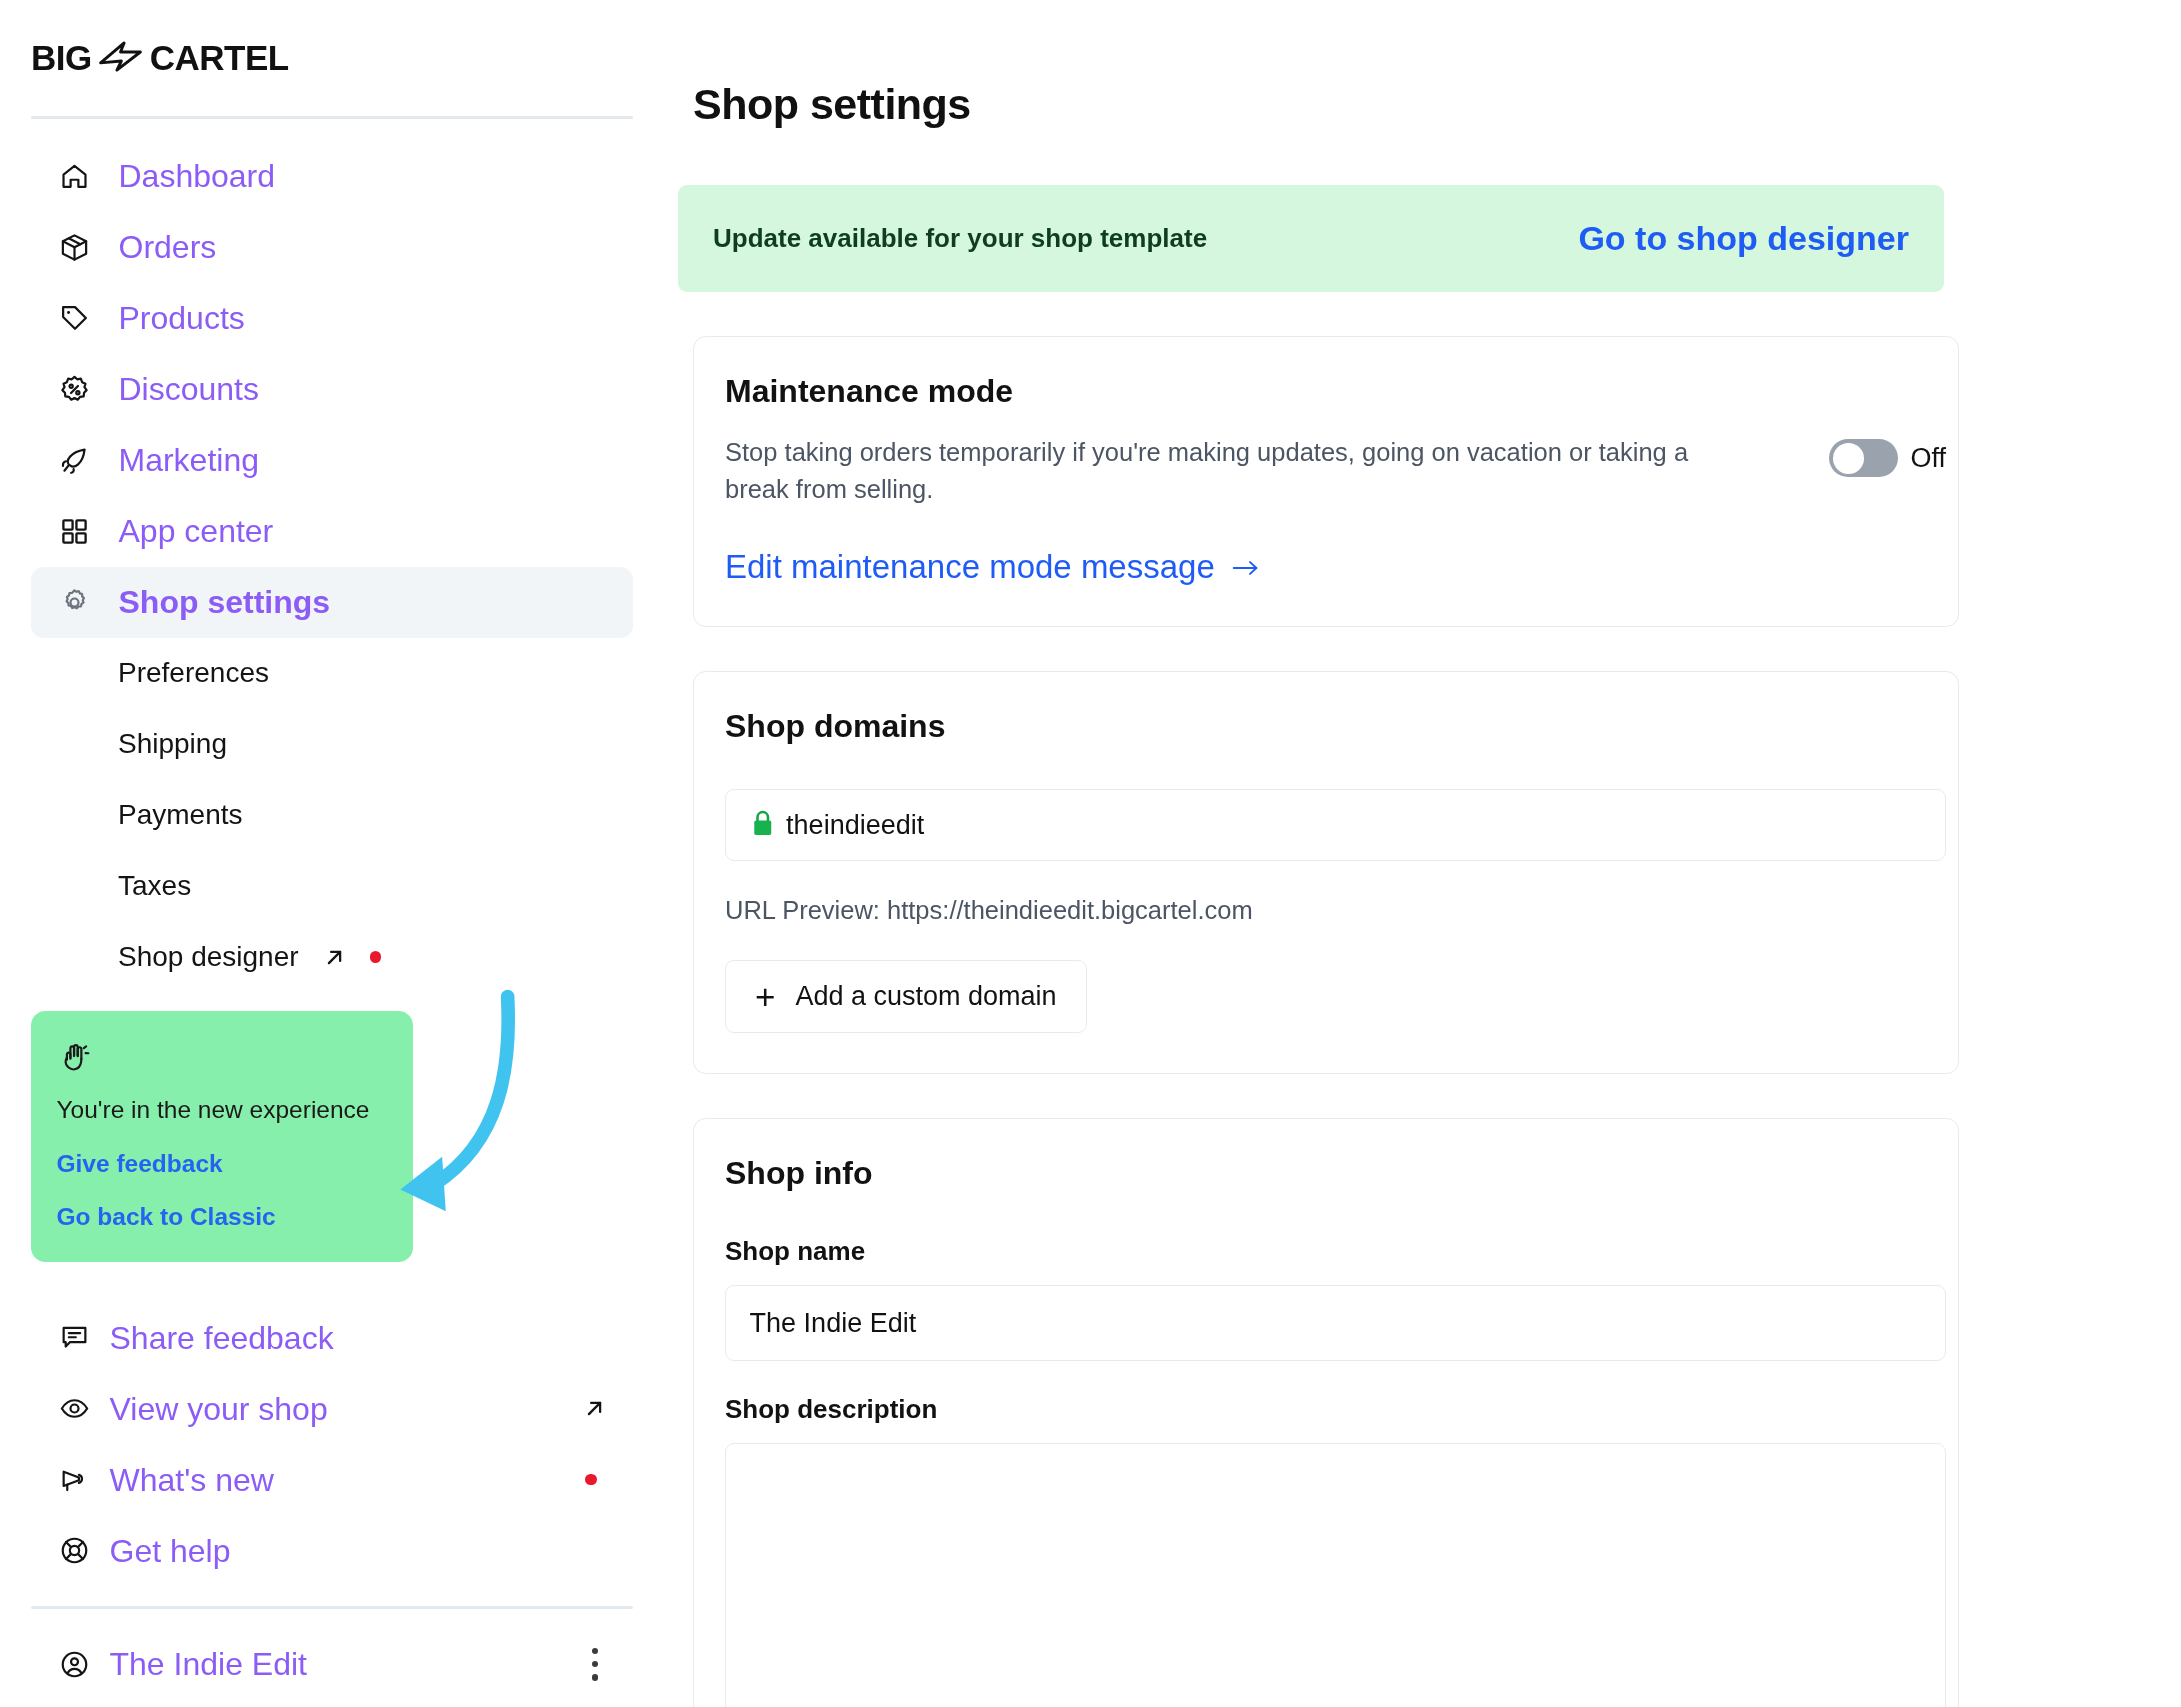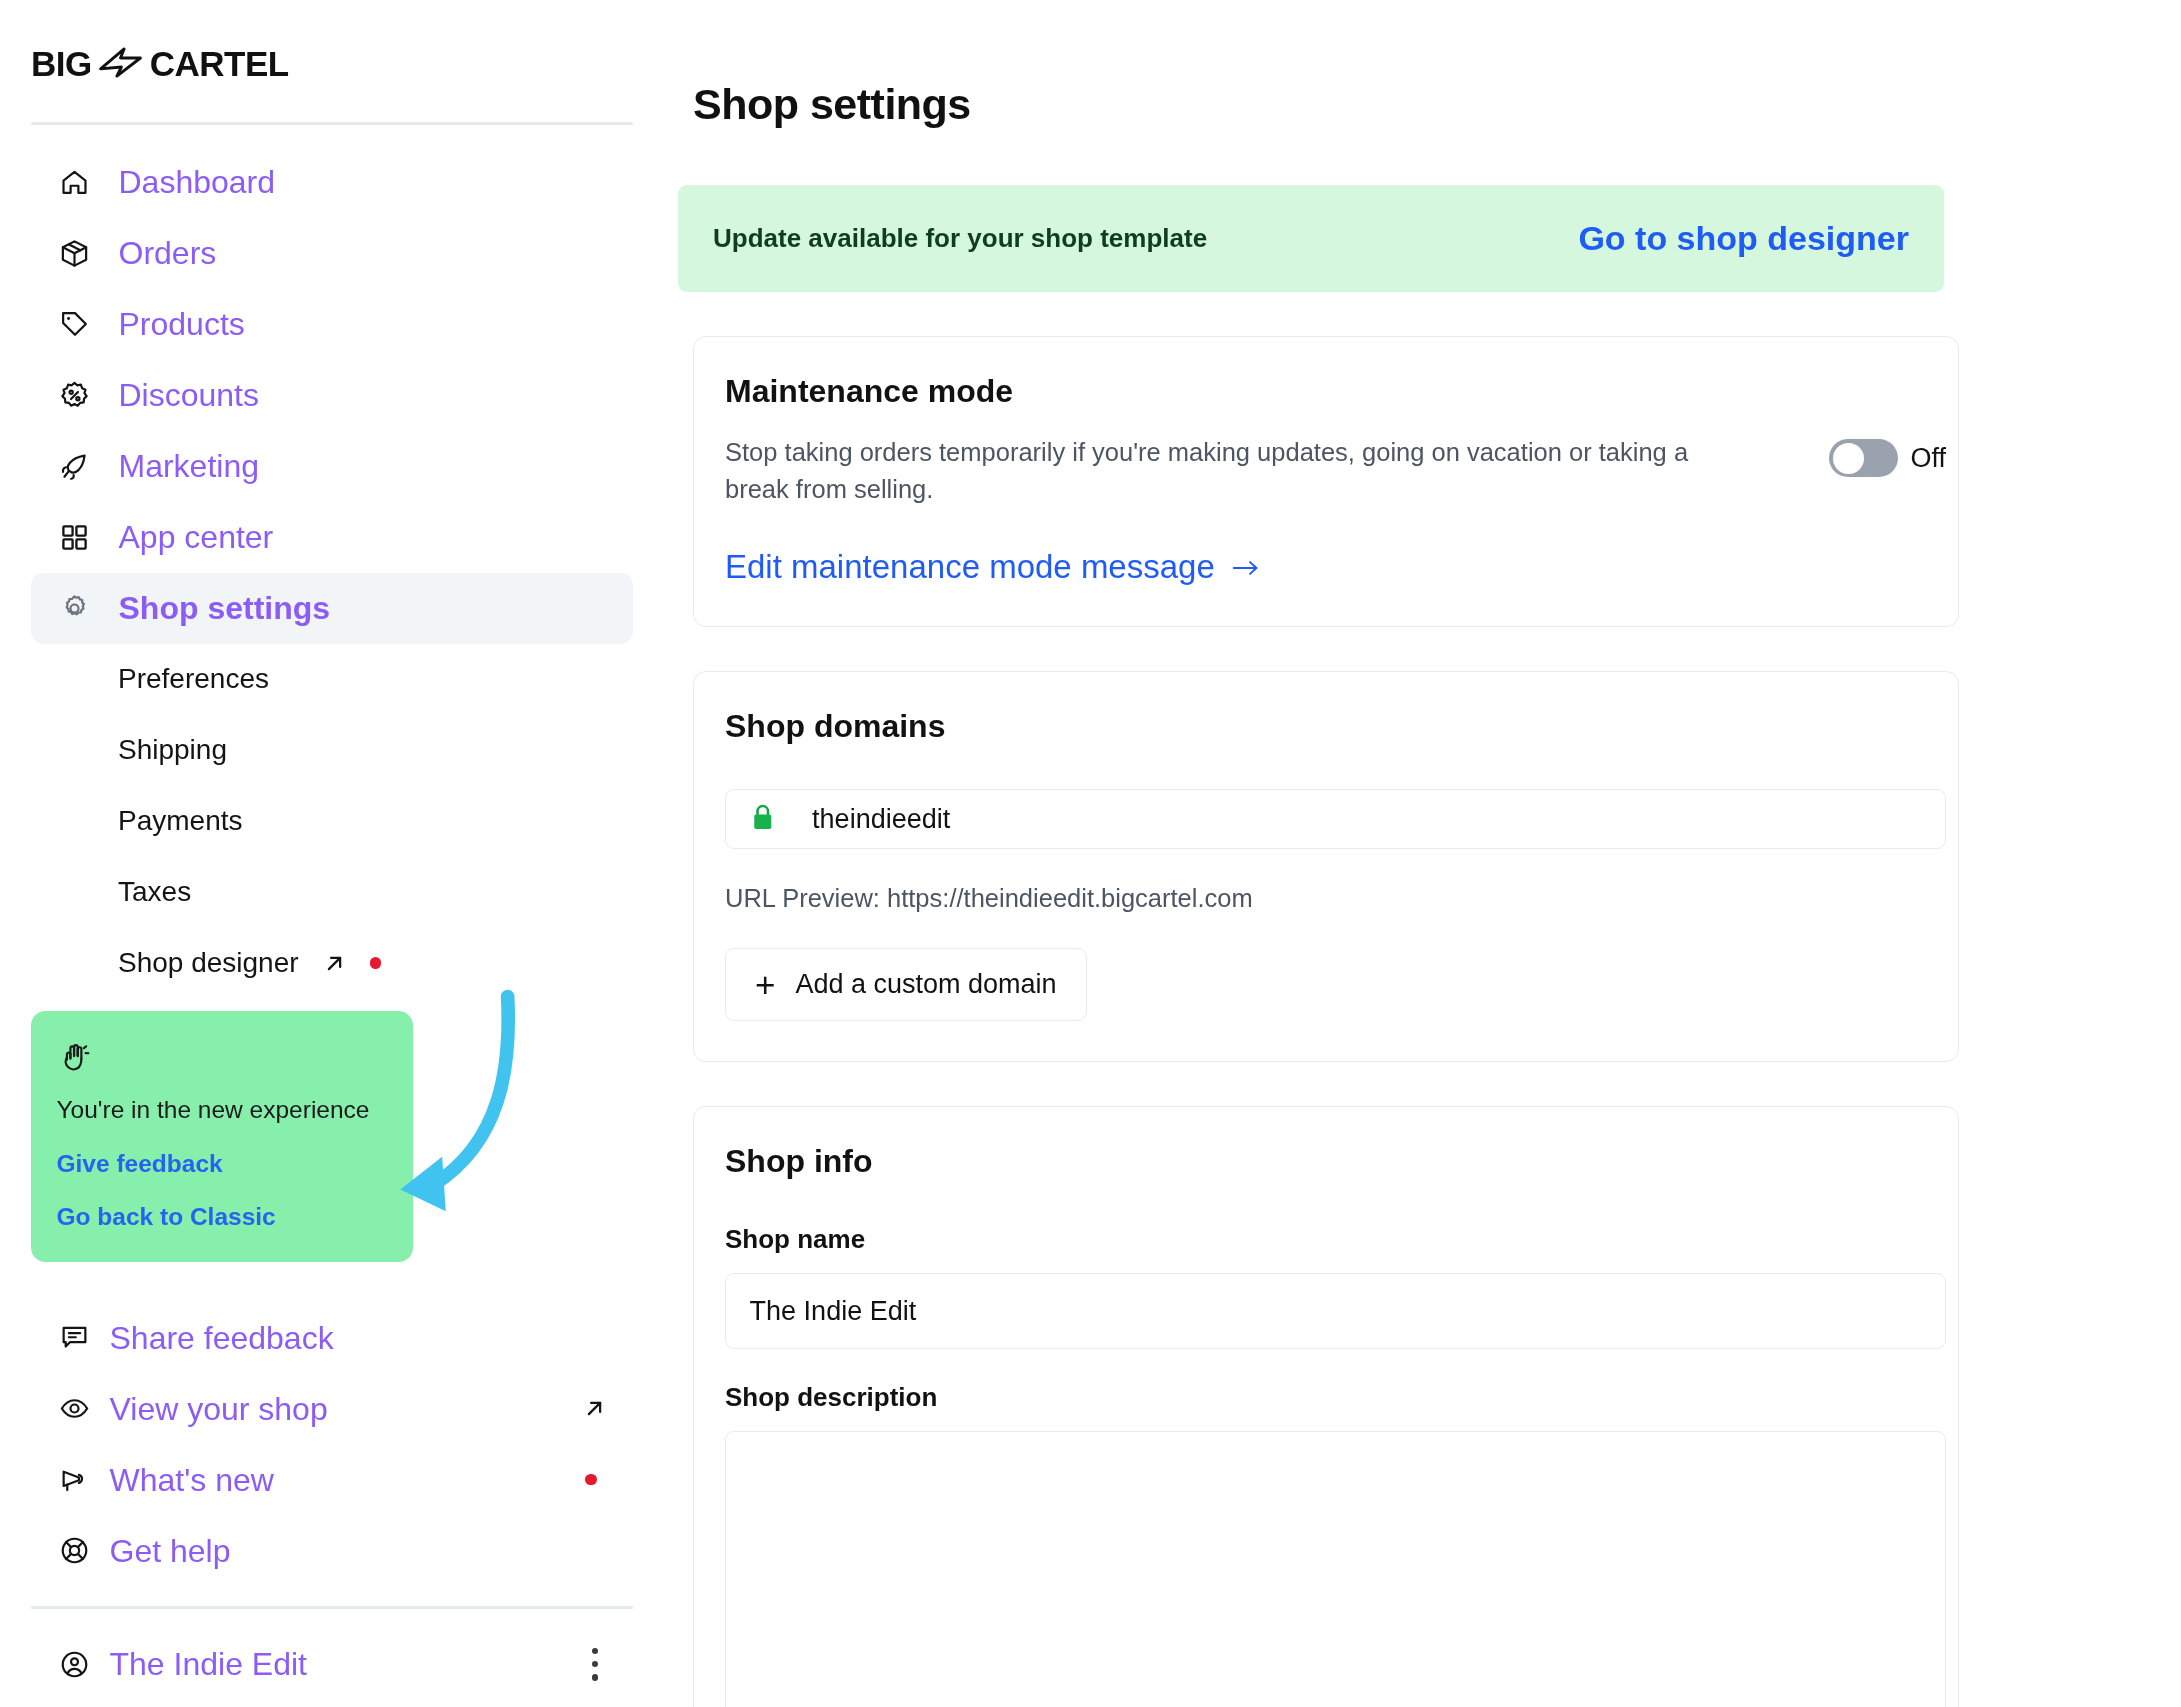--- a/index.html
+++ b/index.html
@@ -21,21 +21,20 @@
     width: 664px;
     height: 1707px;
     background: #ffffff;
     padding: 0;
   }
   .logo-wrap {
     height: 116px;
     display: flex;
     align-items: center;
     padding-left: 31px;
-    margin-top: 6px;
   }
   .logo {
     display: flex;
     align-items: center;
     gap: 5.5px;
   }
   .logo-text {
     font-size: 35px;
     font-weight: 900;
     letter-spacing: -0.5px;
@@ -273,26 +272,26 @@
     margin-top: 40px;
     font-size: 33px;
     font-weight: 400;
     color: #1f5bf5;
     cursor: pointer;
     width: fit-content;
   }
 
   .domain-field {
     width: 100%;
-    height: 60px;
+    height: 72px;
     border: 1.8px solid #e8eaed;
     border-radius: 9px;
     display: flex;
     align-items: center;
-    gap: 37px;
+    gap: 11px;
     padding: 0 23.6px;
     background: #fff;
     margin-top: 40px;
   }
   .domain-value { font-size: 27px; color: #121212; }
 
   .url-preview {
     font-size: 25.5px;
     color: #4c5563;
     margin-top: 35px;

